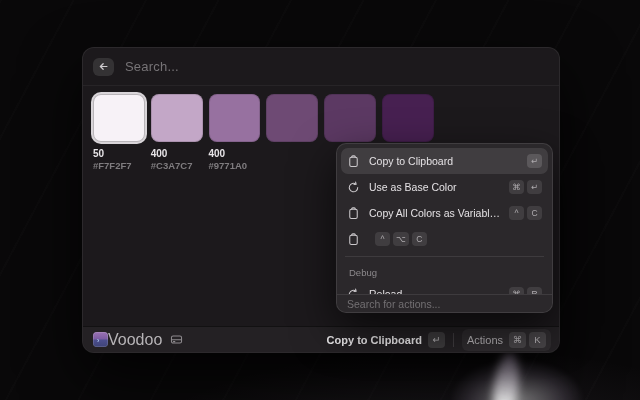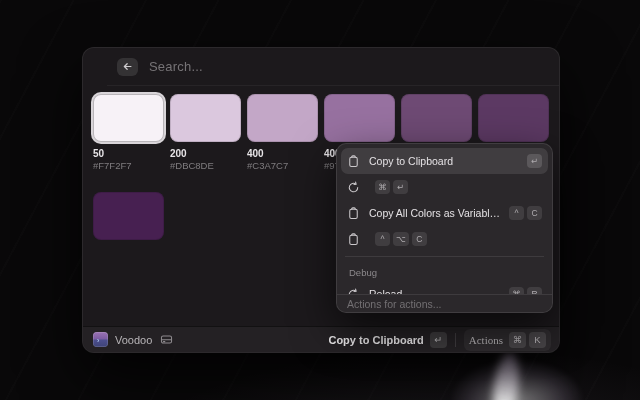--- a/index.html
+++ b/index.html
@@ -17,54 +17,54 @@
     filter:blur(2px);}
   .g-core{position:absolute;left:494px;top:352px;width:24px;height:72px;border-radius:50%;
     background:linear-gradient(to bottom,rgba(205,180,220,0.55),#fff 70%);
     filter:blur(4px);transform:rotate(7deg);}
 
   
   .window{position:absolute;left:82px;top:47px;width:478px;height:306px;z-index:2;
     background:#1C191C;border:1px solid rgba(255,255,255,0.07);border-radius:12px;
     box-shadow:0 24px 60px rgba(0,0,0,0.75);display:flex;flex-direction:column;}
   .w-header{height:38px;flex:0 0 38px;display:flex;align-items:center;padding:0 10px;
-    border-bottom:1px solid rgba(255,255,255,0.05);margin-left:24px;}
+    border-bottom:1px solid rgba(255,255,255,0.05);}
   .back-btn{width:21px;height:18px;border:0;border-radius:6px;background:rgba(255,255,255,0.11);
     color:#cfcccf;display:flex;align-items:center;justify-content:center;padding:0;cursor:default;}
   .back-btn svg{display:block;}
   .search-ph{margin-left:11px;font-size:13px;color:#767376;letter-spacing:.2px;}
 
   .w-body{flex:1;padding:8px 10px 0;overflow:hidden;}
-  .grid{display:grid;grid-template-columns:repeat(6,1fr);column-gap:6px;row-gap:20px;}
+  .grid{display:grid;grid-template-columns:repeat(8,1fr);column-gap:6px;row-gap:20px;}
   .cell{min-width:0;}
   .swatch{height:48px;border-radius:8px;box-shadow:inset 0 0 0 1px rgba(0,0,0,0.12);}
   .swatch.selected{box-shadow:inset 0 0 0 1px rgba(0,0,0,0.25),0 0 0 2px #D9D5D9;}
   .sw-label{margin-top:6px;font-size:10px;font-weight:700;color:#E7E4E7;line-height:12px;white-space:nowrap;}
-  .sw-hex{font-size:9.5px;color:#7F7C7F;line-height:12px;white-space:nowrap;}
+  .sw-hex{font-size:9.5px;color:#7F7C7F;line-height:12px;white-space:nowrap;font-weight:bold;}
 
   
   .statusbar{flex:0 0 26px;display:flex;align-items:center;padding:0 8px 0 10px;
     background:rgba(255,255,255,0.035);border-top:1px solid rgba(0,0,0,0.45);
     border-radius:0 0 11px 11px;}
   .app-icon{width:15px;height:15px;border-radius:4px;position:relative;overflow:hidden;
     background:linear-gradient(180deg,#9a73b4 0%,#7c5ba2 48%,#4d4f8e 52%,#3e4478 100%);
     box-shadow:inset 0 0 0 0.5px rgba(255,255,255,0.25);}
   .app-icon i{position:absolute;left:4px;top:6px;width:5px;height:5px;color:#bfe0ff;
     font-style:normal;font-size:7px;line-height:5px;}
-  .app-name{margin-left:7px;font-size:11px;color:#b7b4b7;}
+  .app-name{font-size:16px;color:#b7b4b7;}
   .drive-ic{margin-left:8px;color:#8d8a8d;display:flex;}
   .sb-spacer{flex:1;}
   .primary-label{font-size:11px;font-weight:700;color:#ECEAEC;margin-right:6px;white-space:nowrap;}
   .key{display:inline-flex;align-items:center;justify-content:center;min-width:17px;height:16px;
     padding:0 3px;border-radius:4px;background:rgba(255,255,255,0.12);color:#b5b2b5;
     font-size:9.5px;line-height:1;}
   .sb-div{width:1px;height:14px;background:rgba(255,255,255,0.13);margin:0 8px;}
   .actions-pill{display:flex;align-items:center;gap:4px;padding:3px 5px;border-radius:6px;
     background:rgba(255,255,255,0.05);}
-  .actions-label{font-size:11px;color:#b7b4b7;margin-right:2px;font-family:Liberation Serif, serif;}
+  .actions-label{font-size:11px;color:#b7b4b7;margin-right:2px;}
 
   
   .menu{position:absolute;left:336px;top:143px;width:217px;height:170px;z-index:3;
     background:#2B282B;border:1px solid rgba(255,255,255,0.10);border-radius:10px;
     box-shadow:0 16px 44px rgba(0,0,0,0.65);overflow:hidden;}
   .menu-list{position:absolute;inset:4px 4px 18px;overflow:hidden;}
   .menu-item{height:26px;display:flex;align-items:center;padding:0 6px;border-radius:7px;
     color:#E4E1E4;}
   .menu-item.highlight{background:rgba(255,255,255,0.10);}
   .mi-icon{width:13px;height:13px;margin-right:9px;color:#cbc8cb;flex:0 0 13px;display:flex;}
@@ -103,25 +103,20 @@
     </div>
 
     <div class="w-body">
       <div class="grid">
           <div class="cell">
             <div class="swatch selected" style="background: rgb(247, 242, 247);"></div>
             <div class="sw-label">50</div>
             <div class="sw-hex">#F7F2F7</div>
           </div>
           <div class="cell">
-            <div class="swatch" style="background: rgb(219, 200, 222);"></div>
-            <div class="sw-label">200</div>
-            <div class="sw-hex">#DBC8DE</div>
-          </div>
-          <div class="cell">
             <div class="swatch" style="background: rgb(195, 167, 199);"></div>
             <div class="sw-label">400</div>
             <div class="sw-hex">#C3A7C7</div>
           </div>
           <div class="cell">
             <div class="swatch" style="background: rgb(151, 113, 160);"></div>
             <div class="sw-label">400</div>
             <div class="sw-hex">#9771A0</div>
           </div>
           <div class="cell">
@@ -184,20 +179,21 @@
             <span class="key">↵</span>
           </span>
         </div>
         <div class="menu-item">
           <span class="mi-icon">
             <svg width="13" height="13" viewBox="0 0 16 16" fill="none" stroke="currentColor" stroke-width="1.3" stroke-linecap="round" stroke-linejoin="round">
               <path d="M13.2 8A5.2 5.2 0 1 1 11 3.8"></path>
               <path d="M10.6 1.4l.5 2.5-2.5.5"></path>
             </svg>
           </span>
+          <span class="mi-label">Use as Base Color</span>
           <span class="mi-keys">
             <span class="key">⌘</span>
             <span class="key">↵</span>
           </span>
         </div>
         <div class="menu-item">
           <span class="mi-icon">
             <svg width="13" height="13" viewBox="0 0 16 16" fill="none" stroke="currentColor" stroke-width="1.3" stroke-linecap="round" stroke-linejoin="round">
               <rect x="3.4" y="2.8" width="9.2" height="11.4" rx="2"></rect>
               <path d="M5.8 2.8v-.4c0-.7.6-1.3 1.3-1.3h1.8c.7 0 1.3.6 1.3 1.3v.4"></path>
@@ -231,15 +227,15 @@
               <path d="M10.6 1.4l.5 2.5-2.5.5"></path>
             </svg>
           </span>
           <span class="mi-label">Reload</span>
           <span class="mi-keys">
             <span class="key">⌘</span>
             <span class="key">R</span>
           </span>
         </div>
       </div>
-    <div class="menu-footer">Actions for actions...</div>
+    <div class="menu-footer">Search for actions...</div>
   </div>
 </div>
 
 </body></html>

